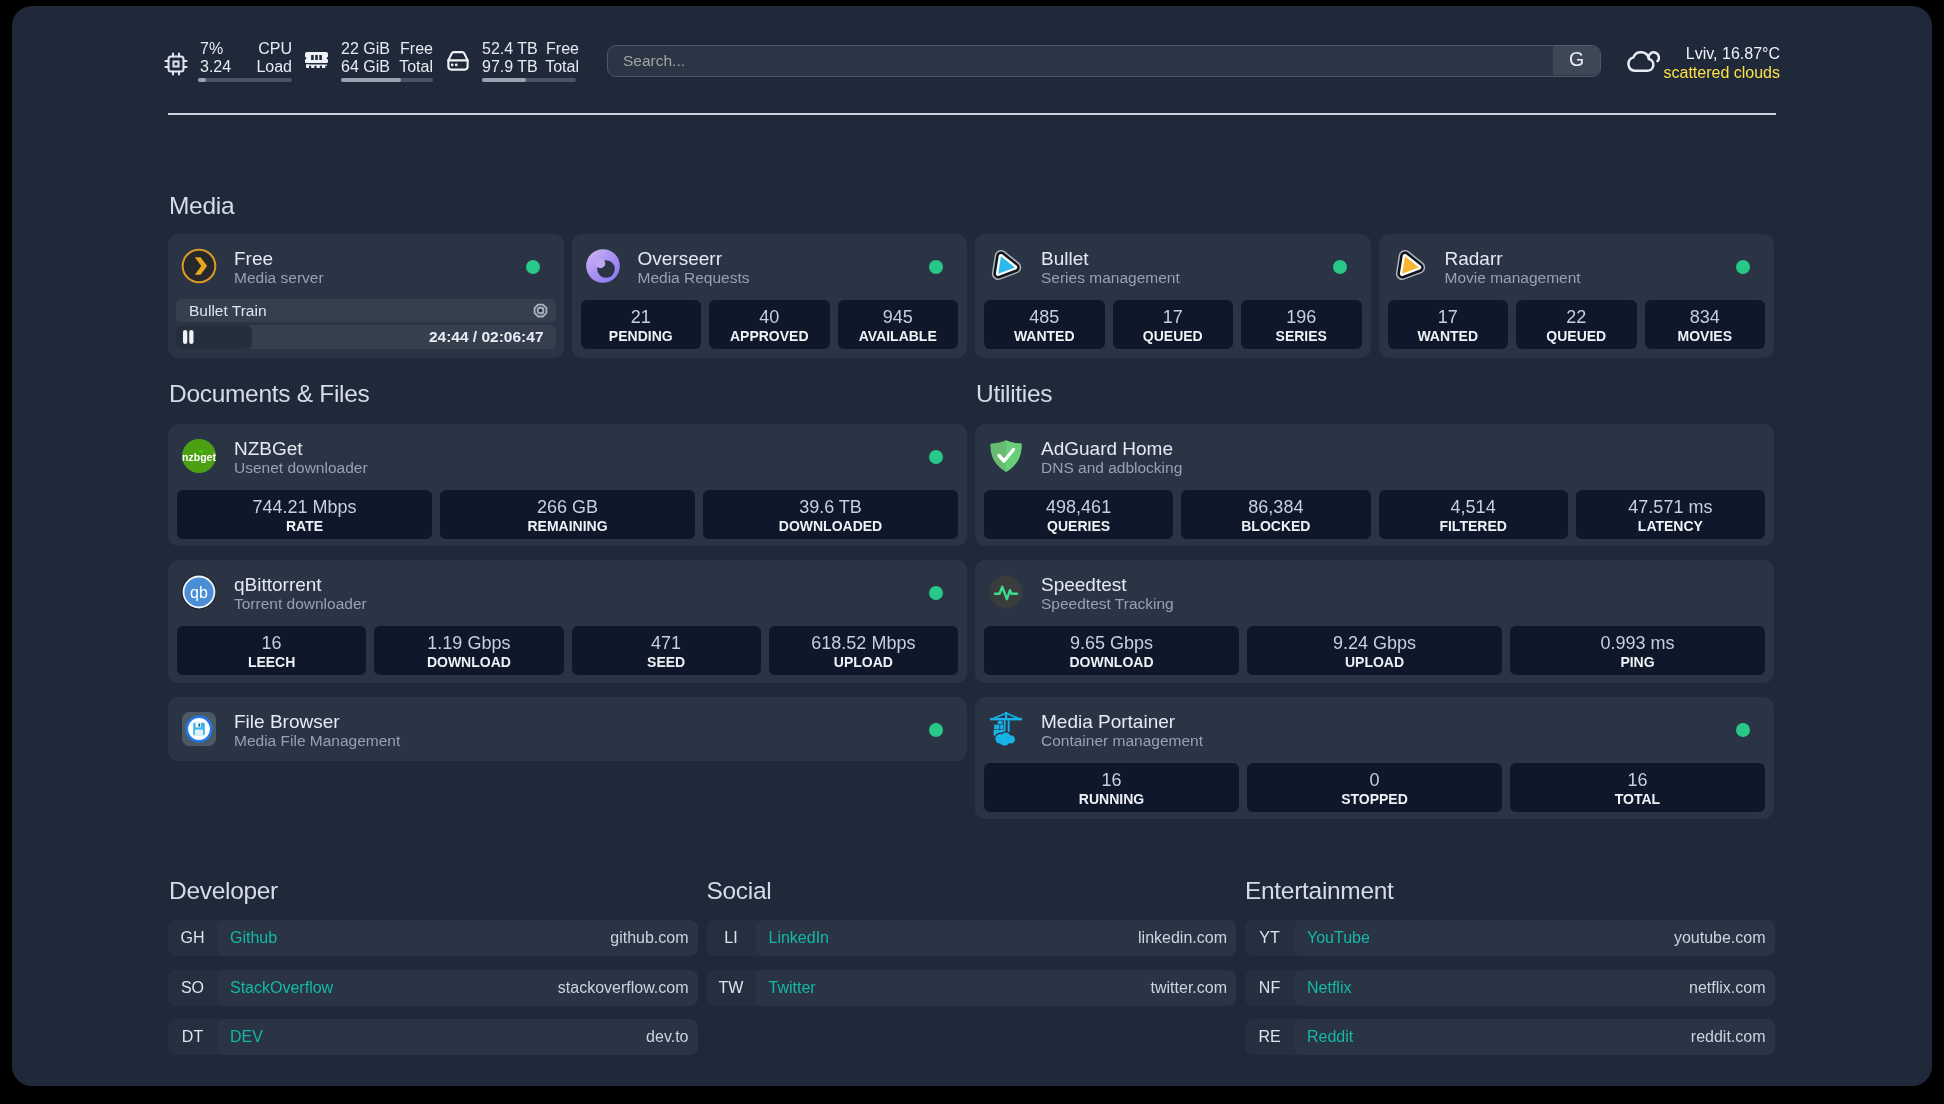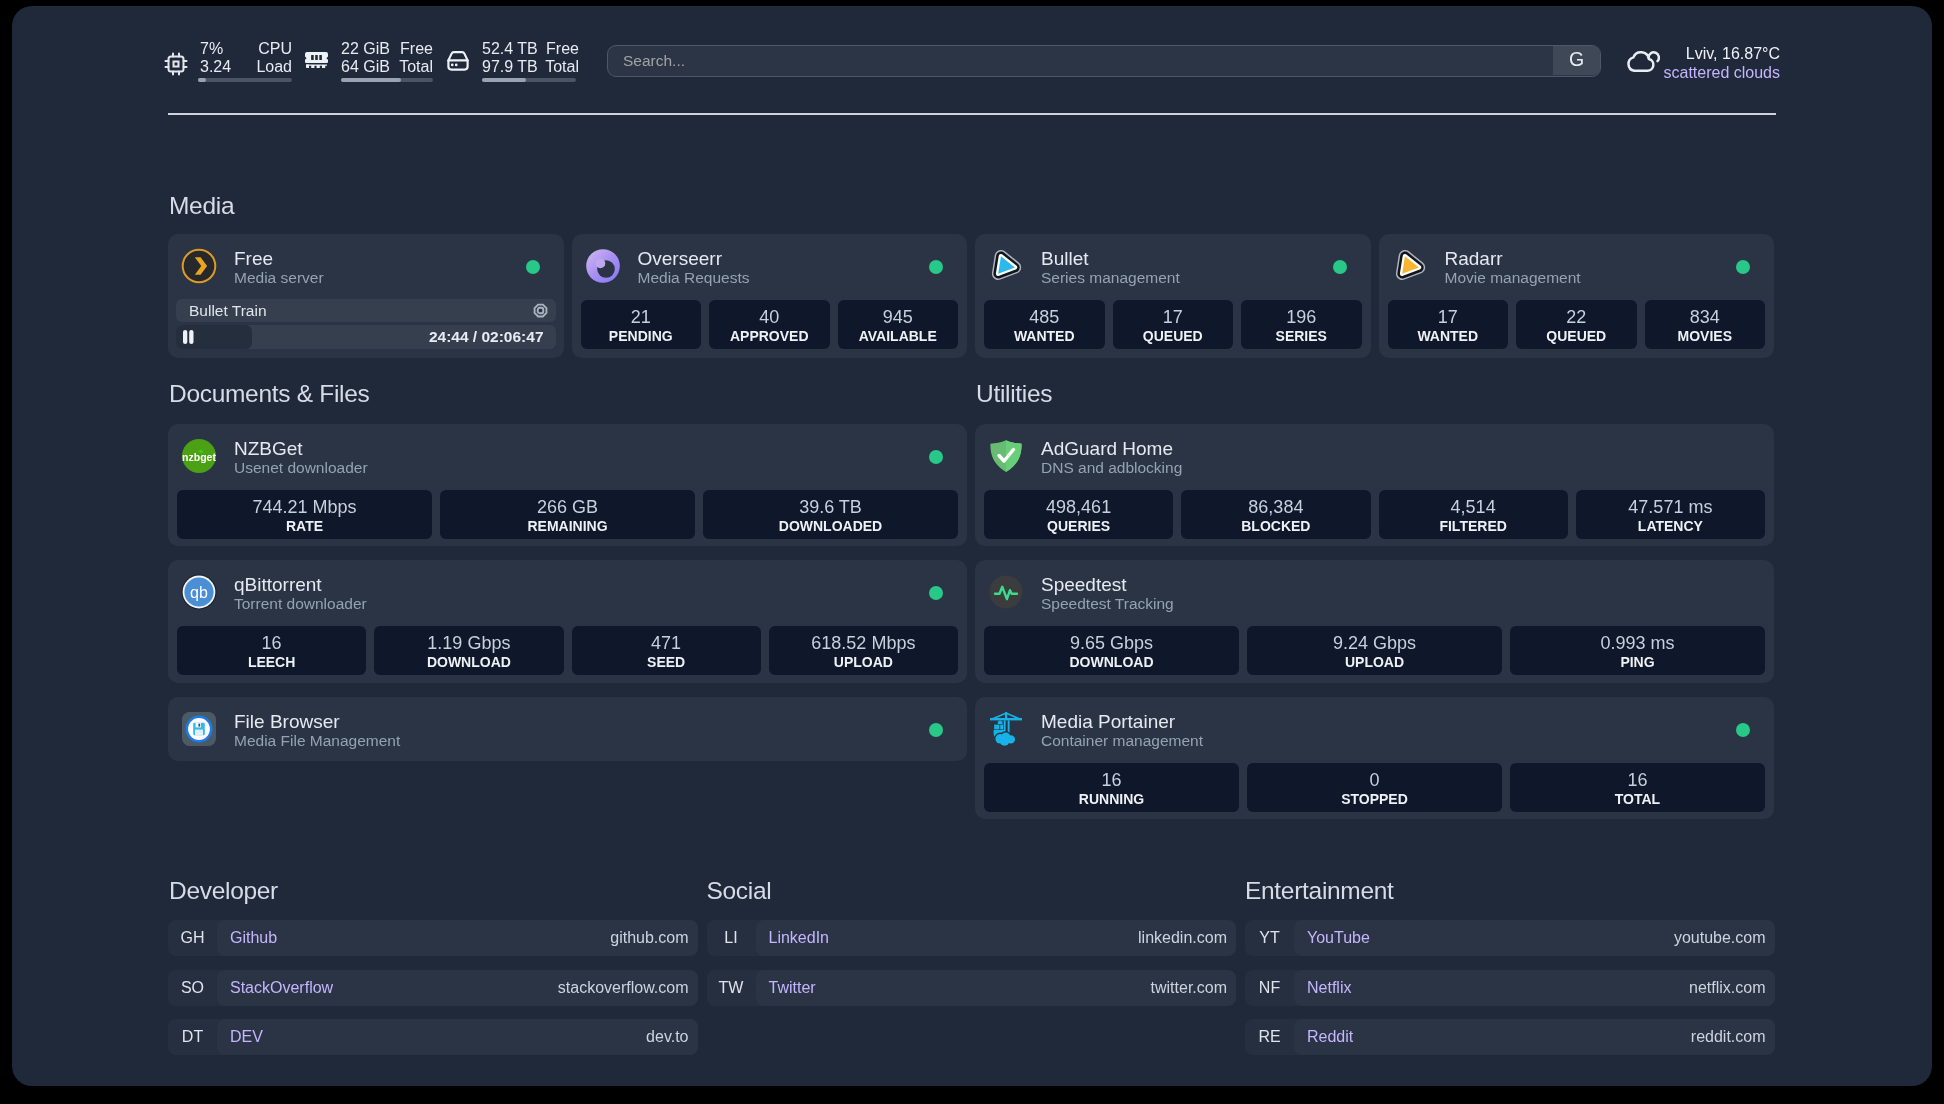--- a/index.html
+++ b/index.html
@@ -20,21 +20,21 @@
   .sl { font-size:14px; line-height:17px; font-weight:700; color:#eef1f5; margin-top:0px; }
   
   .res { position:absolute; width:92px; top:33.5px; font-size:16px; color:#e7ebf2; }
   .rrow { display:flex; justify-content:space-between; line-height:18.5px; }
   .bar { position:absolute; height:4.5px; border-radius:3px; background:#4a5463; top:71.5px; }
   .fill { height:100%; border-radius:3px; background:#99a3b0; }
   
   .bm { position:absolute; width:529.5px; height:36px; border-radius:8px; background:rgba(255,255,255,0.03); }
   .abbr { position:absolute; left:0; top:0; width:49px; height:36px; text-align:center; line-height:36px; font-size:16px; color:#dee4ec; }
   .pill { position:absolute; left:49px; right:0; top:0; height:36px; background:#2a3444; border-radius:8px; }
-  .bn { position:absolute; left:13px; top:0; line-height:36px; font-size:16px; color:#c4b5fd; }
+  .bn { position:absolute; left:13px; top:0; line-height:36px; font-size:16px; color:#14b8a6; }
   .bu { position:absolute; right:9px; top:0; line-height:36px; font-size:16px; color:#ccd4df; }
   .mrow { position:absolute; left:8px; right:8px; background:rgba(255,255,255,0.055); border-radius:6px; }
 </style>
 </head>
 <body>
 <div class="screen">
 
   <div class="abs" id="topbar">
 
     <svg class="abs" style="left:152px;top:46px" width="24" height="24" viewBox="0 0 24 24" fill="none" stroke="#e3e8ef" stroke-width="2" stroke-linecap="round">
@@ -103,21 +103,21 @@
         <span style="font-size:19.5px;line-height:27px;color:#e8edf3;">G</span>
       </div>
     </div>
 
     <svg class="abs" style="left:1614px;top:40px" width="34" height="27" viewBox="0 0 34 27" fill="none" stroke="#e8edf3" stroke-width="2.5" stroke-linecap="round" stroke-linejoin="round">
       <path d="M22.5 11.5 a5.2 5.2 0 1 1 9 3.6"></path>
       <path d="M8.2 24.8 h13.1 a6 6 0 0 0 1.6-11.8 a8.1 8.1 0 0 0-15.5-1.6 a6.9 6.9 0 0 0 0.8 13.4 Z"></path>
     </svg>
     <div class="abs" style="left:1468px;top:37.5px;width:300px;text-align:right;font-size:16px;line-height:19.5px;">
       <div style="color:#eef2f7;">Lviv, 16.87°C</div>
-      <div style="color:#c4b5fd;">scattered clouds</div>
+      <div style="color:#fde047;">scattered clouds</div>
     </div>
   </div>
 
   <div class="abs" style="left:156px;top:107px;width:1608px;height:2px;background:#ccd3dd;"></div>
 
   <div class="hdr" style="left:157px;top:186px;">Media</div>
 
   <div class="card" style="left:156px;top:228px;width:395.5px;height:124px;">
     <svg class="icon" viewBox="0 0 36 36">
       <circle cx="18" cy="18" r="16.3" fill="#26282b" stroke="#db9b26" stroke-width="2"></circle>

